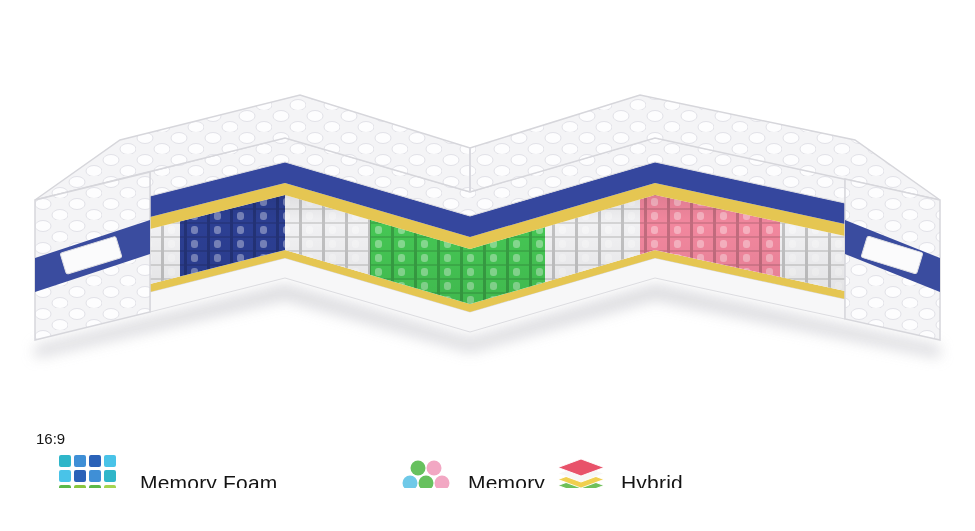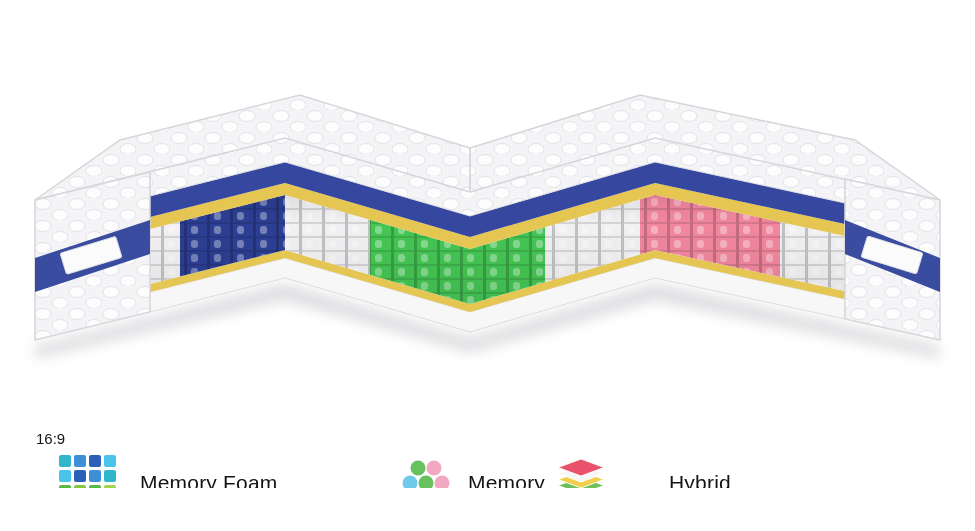--- a/index.html
+++ b/index.html
@@ -15,21 +15,21 @@
   .legend-label{font-size:21px;color:#141414;letter-spacing:0.2px;}
 
   .mf-grid{display:grid;grid-template-columns:repeat(4,12px);grid-auto-rows:12px;gap:3px;margin-right:24px;}
   .mf-grid div{width:12px;height:12px;border-radius:2px;}
 
   .latex-svg{margin-right:12px;display:block;}
   .hybrid-svg{margin-right:16px;display:block;}
 
   .item-memory{left:30px;padding-left:29px;}
   .item-latex{left:400px;}
-  .item-hybrid{left:557px;gap:48px;}
+  .item-hybrid{left:557px;}
 </style>
 </head>
 <body>
 
 <div class="stage">
 
   <div class="mattress-wrap">
     <svg viewBox="0 0 975 440" xmlns="http://www.w3.org/2000/svg">
       <defs>
         <pattern id="quilt" width="34" height="22" patternUnits="userSpaceOnUse">

